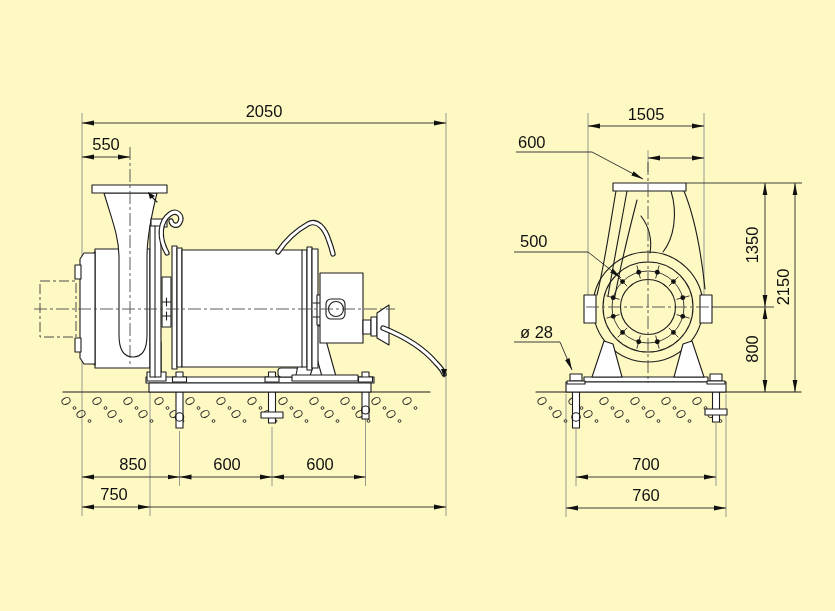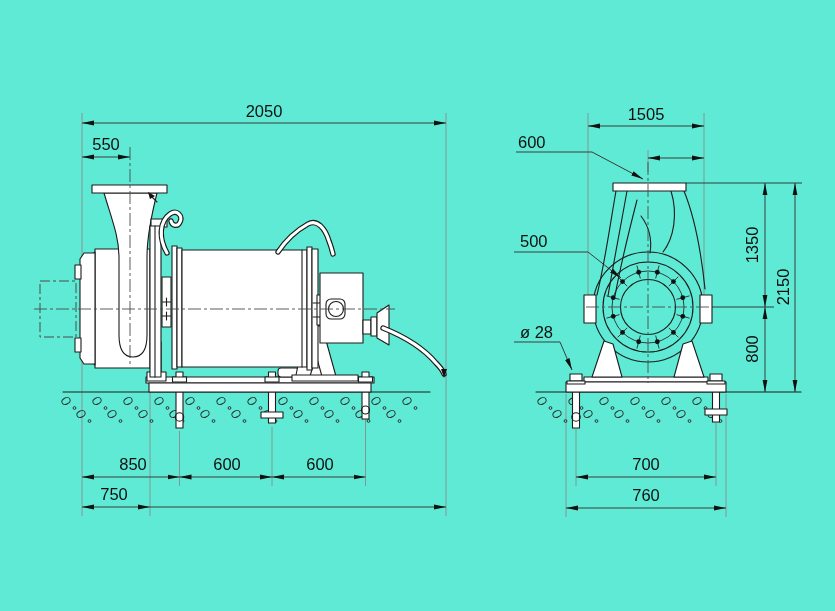--- a/index.html
+++ b/index.html
@@ -1,16 +1,16 @@
 <!DOCTYPE html>
 <html><head>
 <meta charset="utf-8">
 <style>
   html,body{margin:0;padding:0;background:#ffffff;}
-  .page{position:relative;width:835px;height:611px;background:#5eead4;overflow:hidden;
+  .page{position:relative;width:835px;height:611px;background:#fef9c3;overflow:hidden;
         font-family:"Liberation Sans",sans-serif;}
   svg{display:block;}
   
   .o  {stroke:#1c1c1c;stroke-width:1.1;fill:none;stroke-linejoin:round;stroke-linecap:round;}
   .of {stroke:#1c1c1c;stroke-width:1.1;fill:#ffffff;stroke-linejoin:round;}
   .thin{stroke:#2a2a2a;stroke-width:0.9;fill:none;}
   
   .d  {stroke:#3c3c3c;stroke-width:1;fill:none;}
   .e  {stroke:#8c8c8c;stroke-width:0.9;fill:none;}
   

